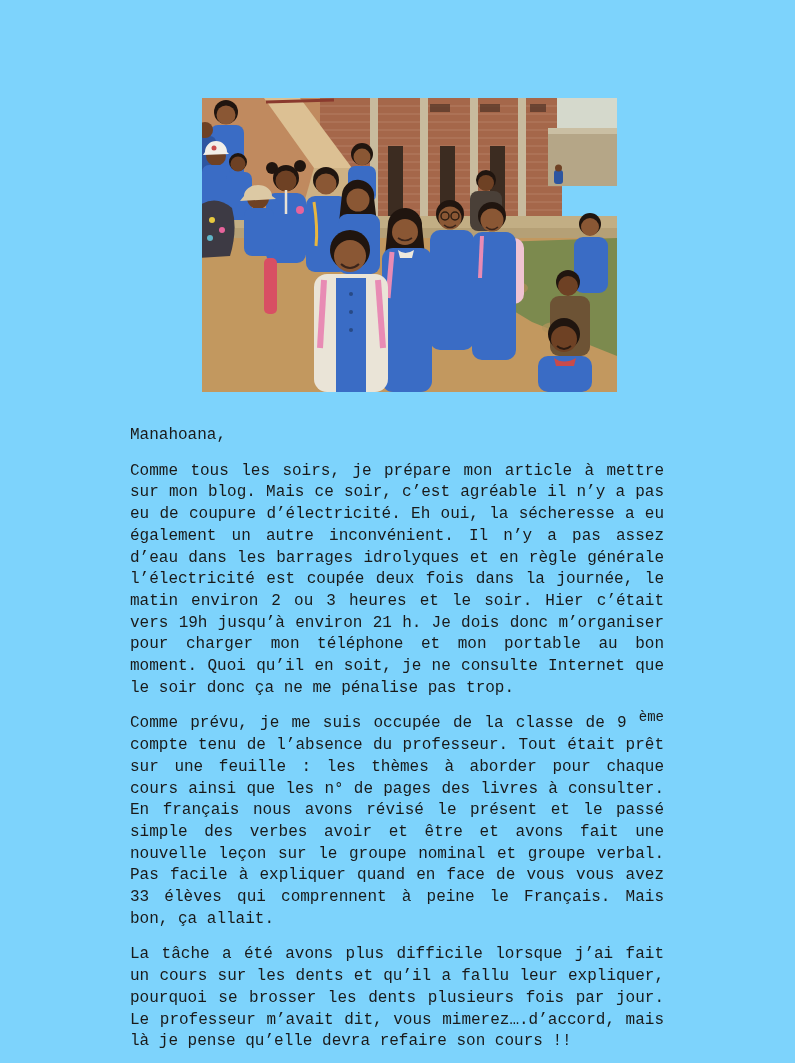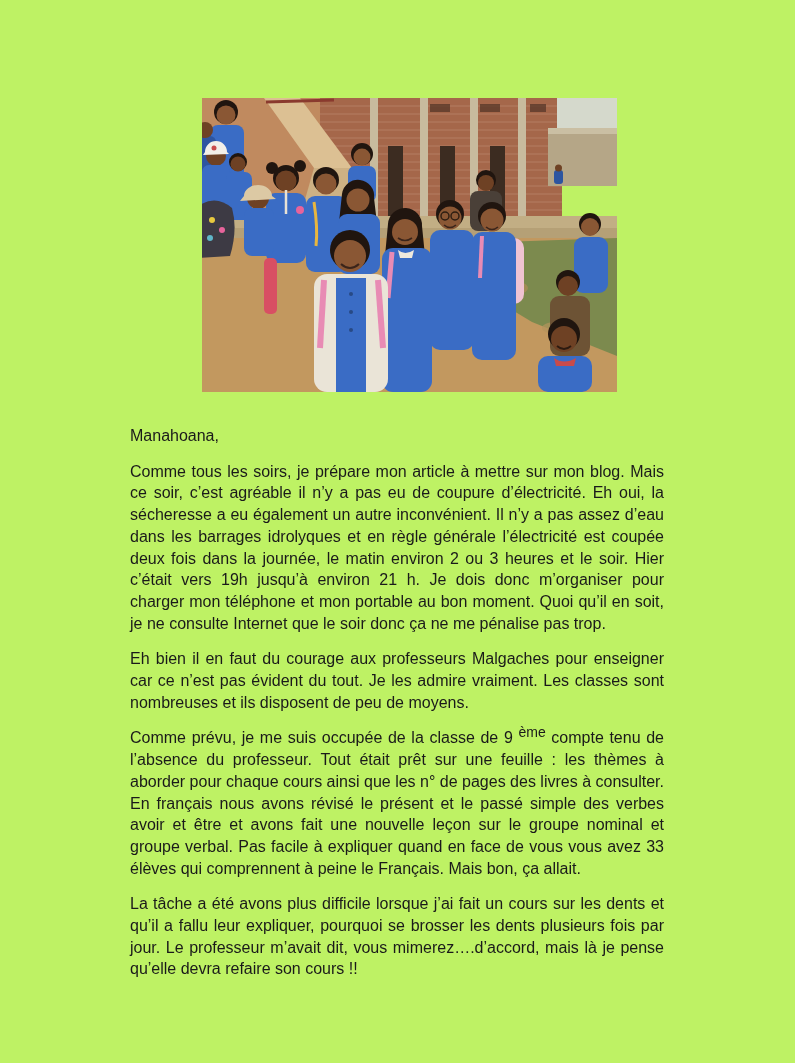--- a/index.html
+++ b/index.html
@@ -1,21 +1,21 @@
 <!DOCTYPE html>
 <html style="--sky: #d5d9cc; --brick: #a5674a; --bricklight: #c08a5f; --pillar: #c8bb9e; --door: #3c2c21; --plinth: #c2ae84; --dirt: #c2985f; --grass: #7c8a4e; --smock: #3a6cc5; --smockdark: #2d55a0; --skin: #8a5734; --skindark: #6e4124; --hair: #20150f; --jacket: #eae4d7; --pink: #e7639b; --cap: #f2efe8; --wall: #b5a687;"><head>
 <meta charset="utf-8">
 <style>
   html,body { margin:0; padding:0; background:#ffffff; }
   .page {
     position:relative;
     width:795px; height:1063px;
     margin:0 auto;
-    background:#bef264;
-    font-family:Liberation Sans, sans-serif;
+    background:#7dd3fc;
+    font-family:Liberation Mono, monospace;
     color:#1a1a1a;
     overflow:hidden;
   }
   .photo-wrap {
     position:absolute; left:202px; top:98px;
     width:415px; height:294px;
     overflow:hidden;
   }
   .photo-wrap svg { display:block; }
   .content {
@@ -253,18 +253,17 @@
         <circle cx="149" cy="196" r="2" fill="#274a86"></circle>
         <circle cx="149" cy="214" r="2" fill="#274a86"></circle>
         <circle cx="149" cy="232" r="2" fill="#274a86"></circle>
       </g>
     </svg>
   </div>
 
   <div class="content">
     <p class="greeting">Manahoana,</p>
     <p>Comme tous les soirs, je prépare mon article à mettre sur mon blog. Mais ce soir, c’est agréable il n’y a pas eu de coupure d’électricité. Eh oui, la sécheresse a eu également un autre inconvénient. Il n’y a pas assez d’eau dans les barrages idrolyques et en règle générale l’électricité est coupée deux fois dans la journée, le matin environ 2 ou 3 heures et le soir. Hier c’était vers 19h jusqu’à environ 21 h. Je dois donc m’organiser pour charger mon téléphone et mon portable au bon moment. Quoi qu’il en soit,  je ne consulte Internet que le soir donc ça ne me pénalise pas trop.</p>
-    <p>Eh bien il en faut du courage aux professeurs Malgaches pour enseigner car ce n’est pas évident du tout. Je les admire vraiment. Les classes sont nombreuses et ils disposent de peu de moyens.</p>
     <p><span>Comme prévu, je me suis occupée de la classe de 9 </span><sup class="ord">ème</sup><span> compte tenu de l’absence du professeur. Tout était prêt sur une feuille : les thèmes à aborder pour chaque cours ainsi que les n° de pages des livres à consulter. En français nous avons révisé le présent et le passé simple des verbes avoir et être et avons fait une nouvelle leçon sur le groupe nominal et groupe verbal. Pas facile à expliquer quand en face de vous vous avez 33 élèves qui comprennent à peine le Français. Mais bon, ça allait.</span></p>
     <p>La tâche a été avons plus difficile lorsque j’ai fait un cours sur les dents et qu’il a fallu leur expliquer, pourquoi se brosser les dents plusieurs fois par jour. Le professeur m’avait dit, vous mimerez….d’accord, mais là je pense qu’elle devra refaire son cours !!</p>
   </div>
 
 </div>
 
 </body></html>

